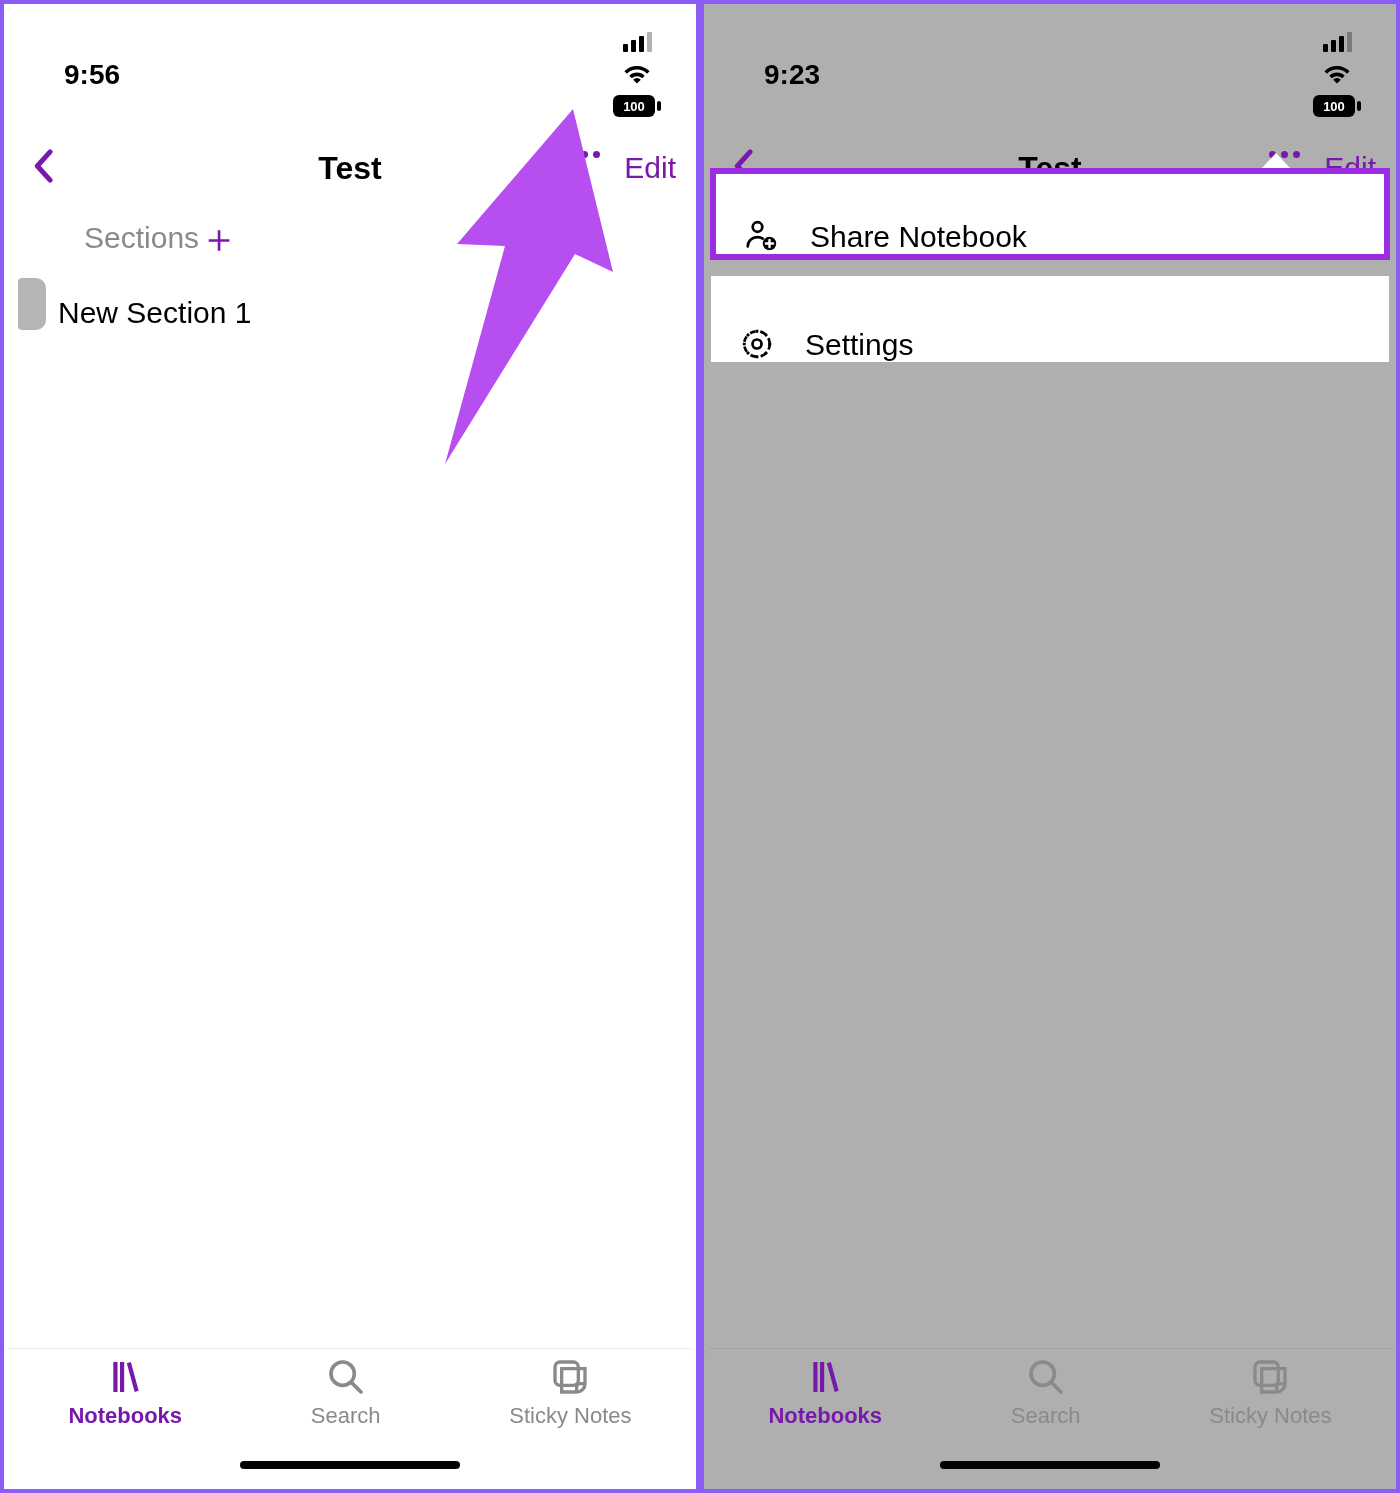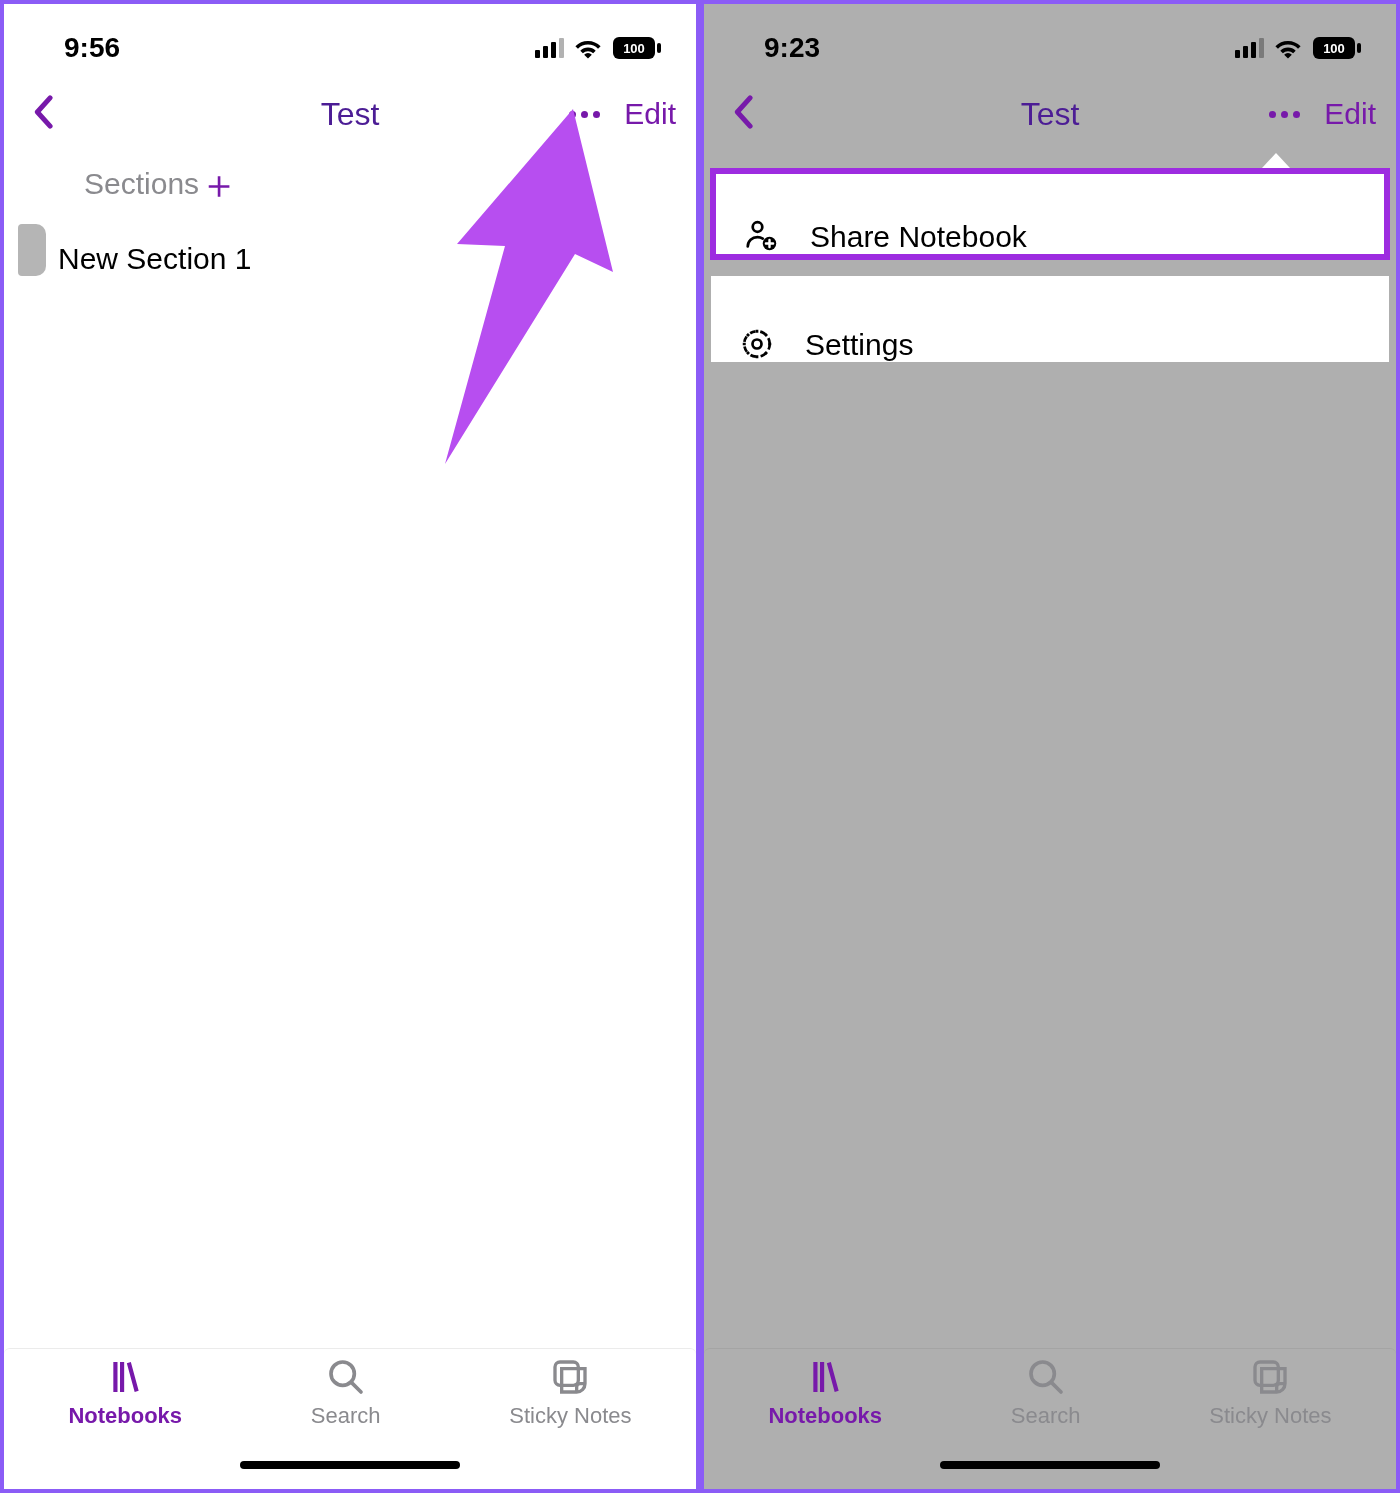--- a/index.html
+++ b/index.html
@@ -24,45 +24,45 @@
 
     
     .status-bar {
       display: flex;
       justify-content: space-between;
       align-items: center;
       padding: 28px 34px 14px 60px;
       font-size: 28px;
       font-weight: 700;
     }
-    .status-icons { display: flex; align-items: center; gap: 10px; }
+    .status-icons { display: flex; align-items: center; gap: 10px; flex-direction: column; }
     .sig { display: flex; align-items: flex-end; gap: 3px; height: 20px; }
     .sig .b { width: 5px; background: #000; border-radius: 1px; }
     .sig .b1 { height: 8px; } .sig .b2 { height: 12px; } .sig .b3 { height: 16px; } .sig .b4 { height: 20px; opacity: .3; }
     .wifi-svg, .batt-svg { display: block; }
 
     
     .nav-bar {
       display: flex;
       align-items: center;
       height: 72px;
       padding: 0 20px 0 28px;
       position: relative;
     }
     .nav-title {
       position: absolute;
       left: 0; right: 0;
       text-align: center;
       font-size: 32px;
-      font-weight: 400;
-      color: #4c1d95;
+      font-weight: 700;
+      color: #000000;
       pointer-events: none;
     }
     .nav-back { color: #7719aa; }
-    .nav-right { margin-left: auto; display: flex; align-items: center; gap: 24px; position: relative; }
+    .nav-right { margin-left: auto; display: flex; gap: 24px; position: relative; }
     .more-dots { display: flex; gap: 5px; }
     .more-dots .d { width: 7px; height: 7px; border-radius: 50%; background: #7719aa; }
     .edit-btn { color: #7719aa; font-size: 30px; font-weight: 400; }
 
     
     .sections-head {
       display: flex;
       align-items: center;
       justify-content: flex-start;
       padding: 14px 30px 10px 34px;

